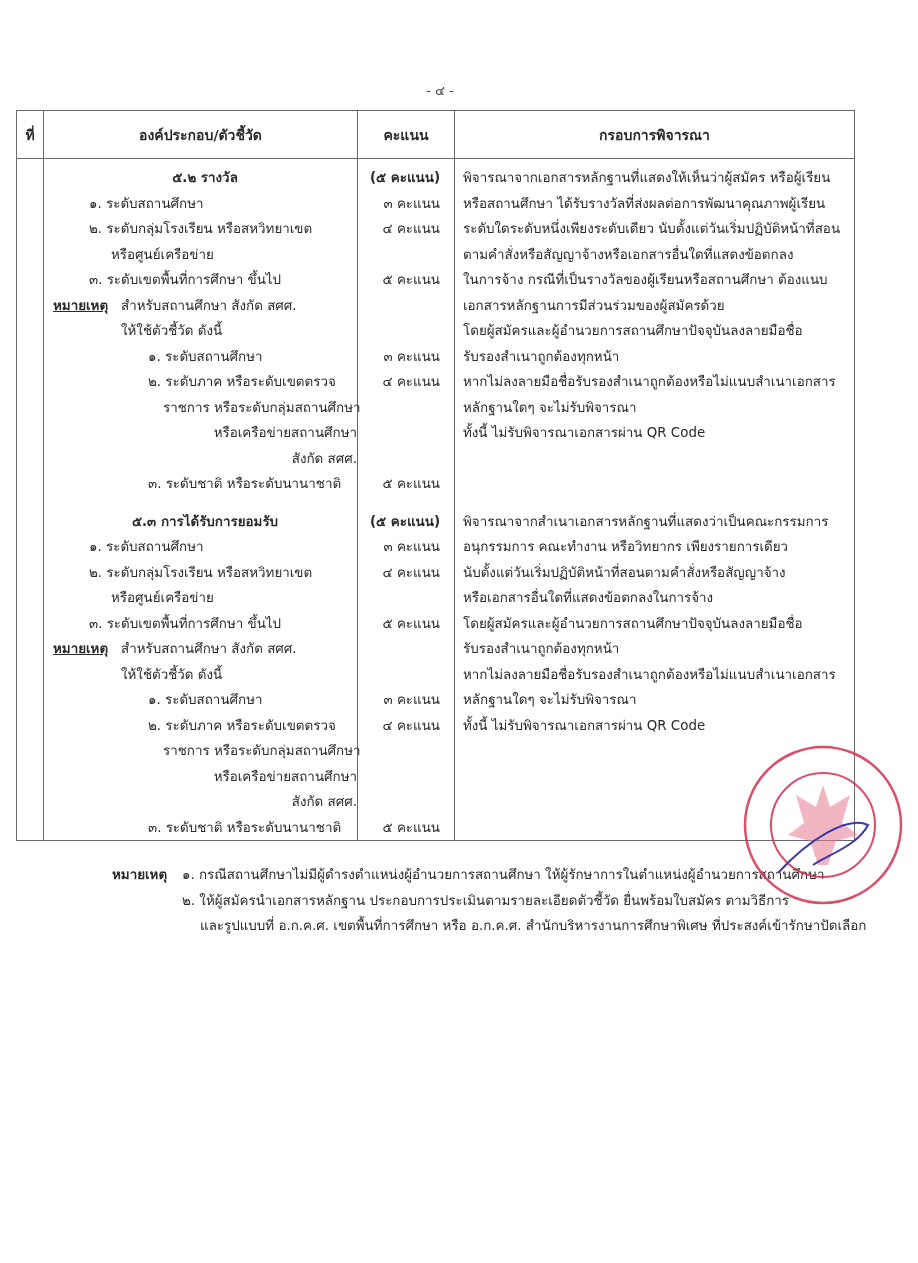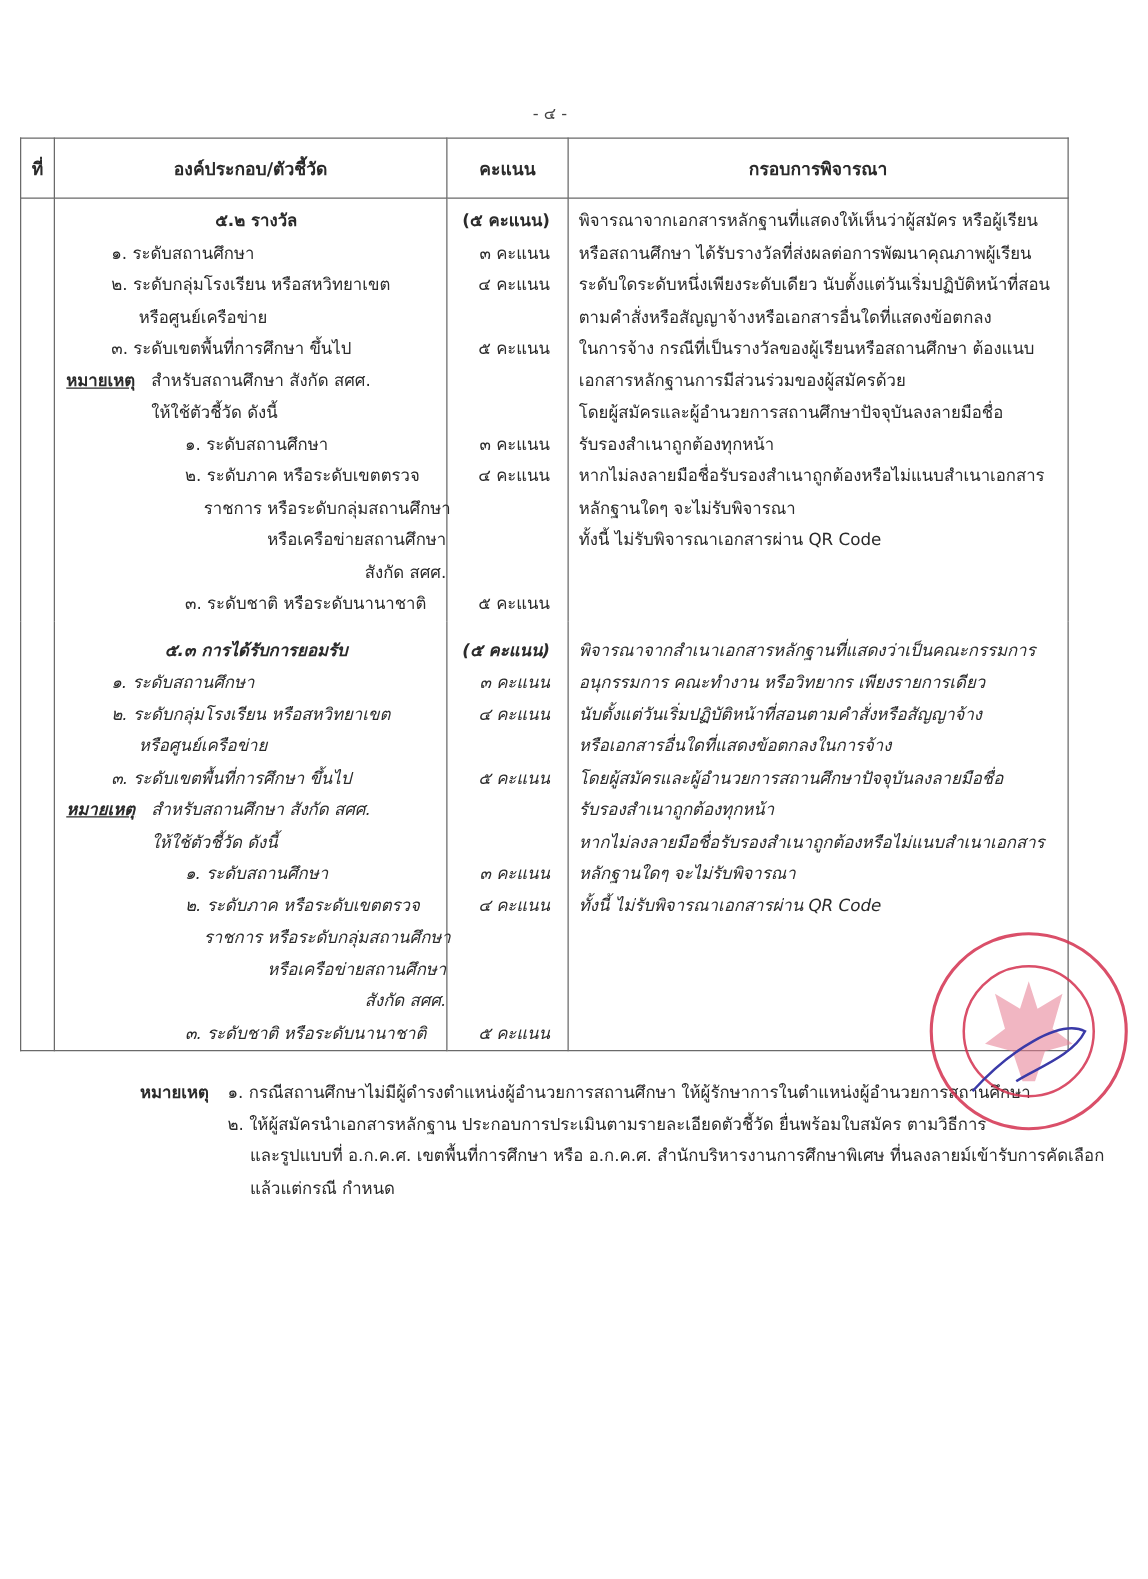--- a/index.html
+++ b/index.html
@@ -34,21 +34,21 @@
     .score-cell .line { text-align: right; padding-right: 14px; }
     .crit-cell { padding-left: 8px !important; }
     .bold { font-weight: bold; text-align: center; }
     .u { text-decoration: underline; font-weight: bold; }
     .i1 { padding-left: 36px; }
     .i1b { padding-left: 58px; }
     .i2 { padding-left: 95px; }
     .i2b { padding-left: 110px; text-align: right; }
     .note-lbl { display: inline-block; width: 68px; }
     .sec-top { padding-top: 6px !important; }
-    .sec2 td { padding-top: 12px !important; font-style: italic; }
+    .sec2 td { padding-top: 12px !important; }
     .footer {
       position: absolute; left: 72px; top: 862px; font-size: 13.4px;
     }
     .footer .fl { height: 25.5px; line-height: 25.5px; white-space: nowrap; margin-left: 40px; }
     .footer .lbl { display: inline-block; width: 70px; font-weight: bold; }
     .footer .ind { padding-left: 70px; }
     .footer .ind2 { padding-left: 88px; }
     .seal {
       position: absolute; left: 718px; top: 745px; width: 190px; height: 160px;
       pointer-events: none;
@@ -166,22 +166,21 @@
         <div class="line">หลักฐานใดๆ จะไม่รับพิจารณา</div>
         <div class="line">ทั้งนี้ ไม่รับพิจารณาเอกสารผ่าน QR Code</div>
       </td>
     </tr>
   </tbody>
 </table>
 
 <div class="footer">
   <div class="fl"><span class="lbl">หมายเหตุ</span><span>๑. กรณีสถานศึกษาไม่มีผู้ดำรงตำแหน่งผู้อำนวยการสถานศึกษา ให้ผู้รักษาการในตำแหน่งผู้อำนวยการสถานศึกษา</span></div>
   <div class="fl ind">๒. ให้ผู้สมัครนำเอกสารหลักฐาน ประกอบการประเมินตามรายละเอียดตัวชี้วัด ยื่นพร้อมใบสมัคร ตามวิธีการ</div>
-  <div class="fl ind2">และรูปแบบที่ อ.ก.ค.ศ. เขตพื้นที่การศึกษา หรือ อ.ก.ค.ศ. สำนักบริหารงานการศึกษาพิเศษ ที่นลงลายม์เข้ารับการคัดเลือก</div>
-  <div class="fl ind2">แล้วแต่กรณี กำหนด</div>
+  <div class="fl ind2">และรูปแบบที่ อ.ก.ค.ศ. เขตพื้นที่การศึกษา หรือ อ.ก.ค.ศ. สำนักบริหารงานการศึกษาพิเศษ ที่ประสงค์เข้ารักษาปัดเลือก</div>
 </div>
 
 <svg class="seal" viewBox="0 0 190 160">
   <circle cx="105" cy="80" r="78" fill="none" stroke="#d4304f" stroke-width="2.5" opacity="0.85"></circle>
   <circle cx="105" cy="80" r="52" fill="none" stroke="#d4304f" stroke-width="2" opacity="0.85"></circle>
   <path d="M105 40 L112 62 L132 50 L124 78 L140 90 L118 96 L110 120 L100 120 L92 96 L70 90 L86 78 L78 50 L98 62 Z" fill="#e67a90" opacity="0.55"></path>
   <path d="M60 128 C 90 95, 130 70, 150 80 C 140 100, 110 110, 95 120" fill="none" stroke="#3a3aa8" stroke-width="2"></path>
 </svg>
 
 </body></html>

